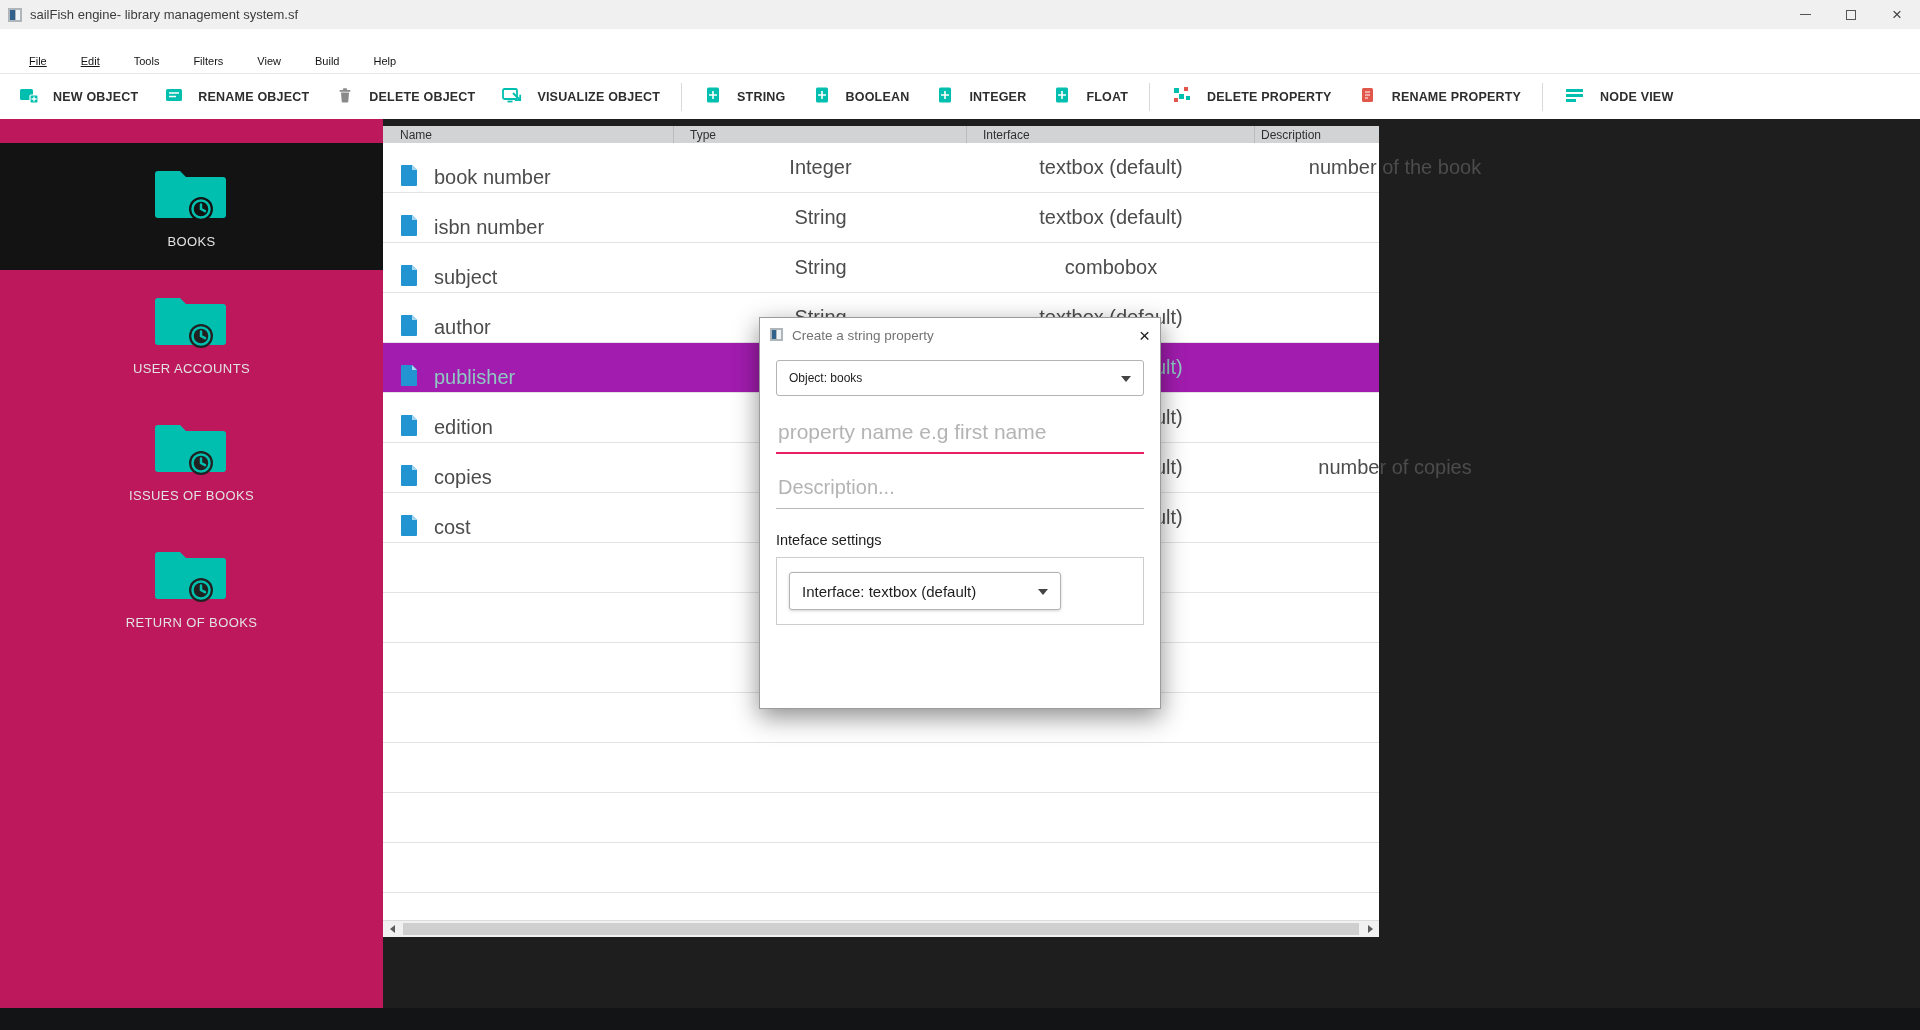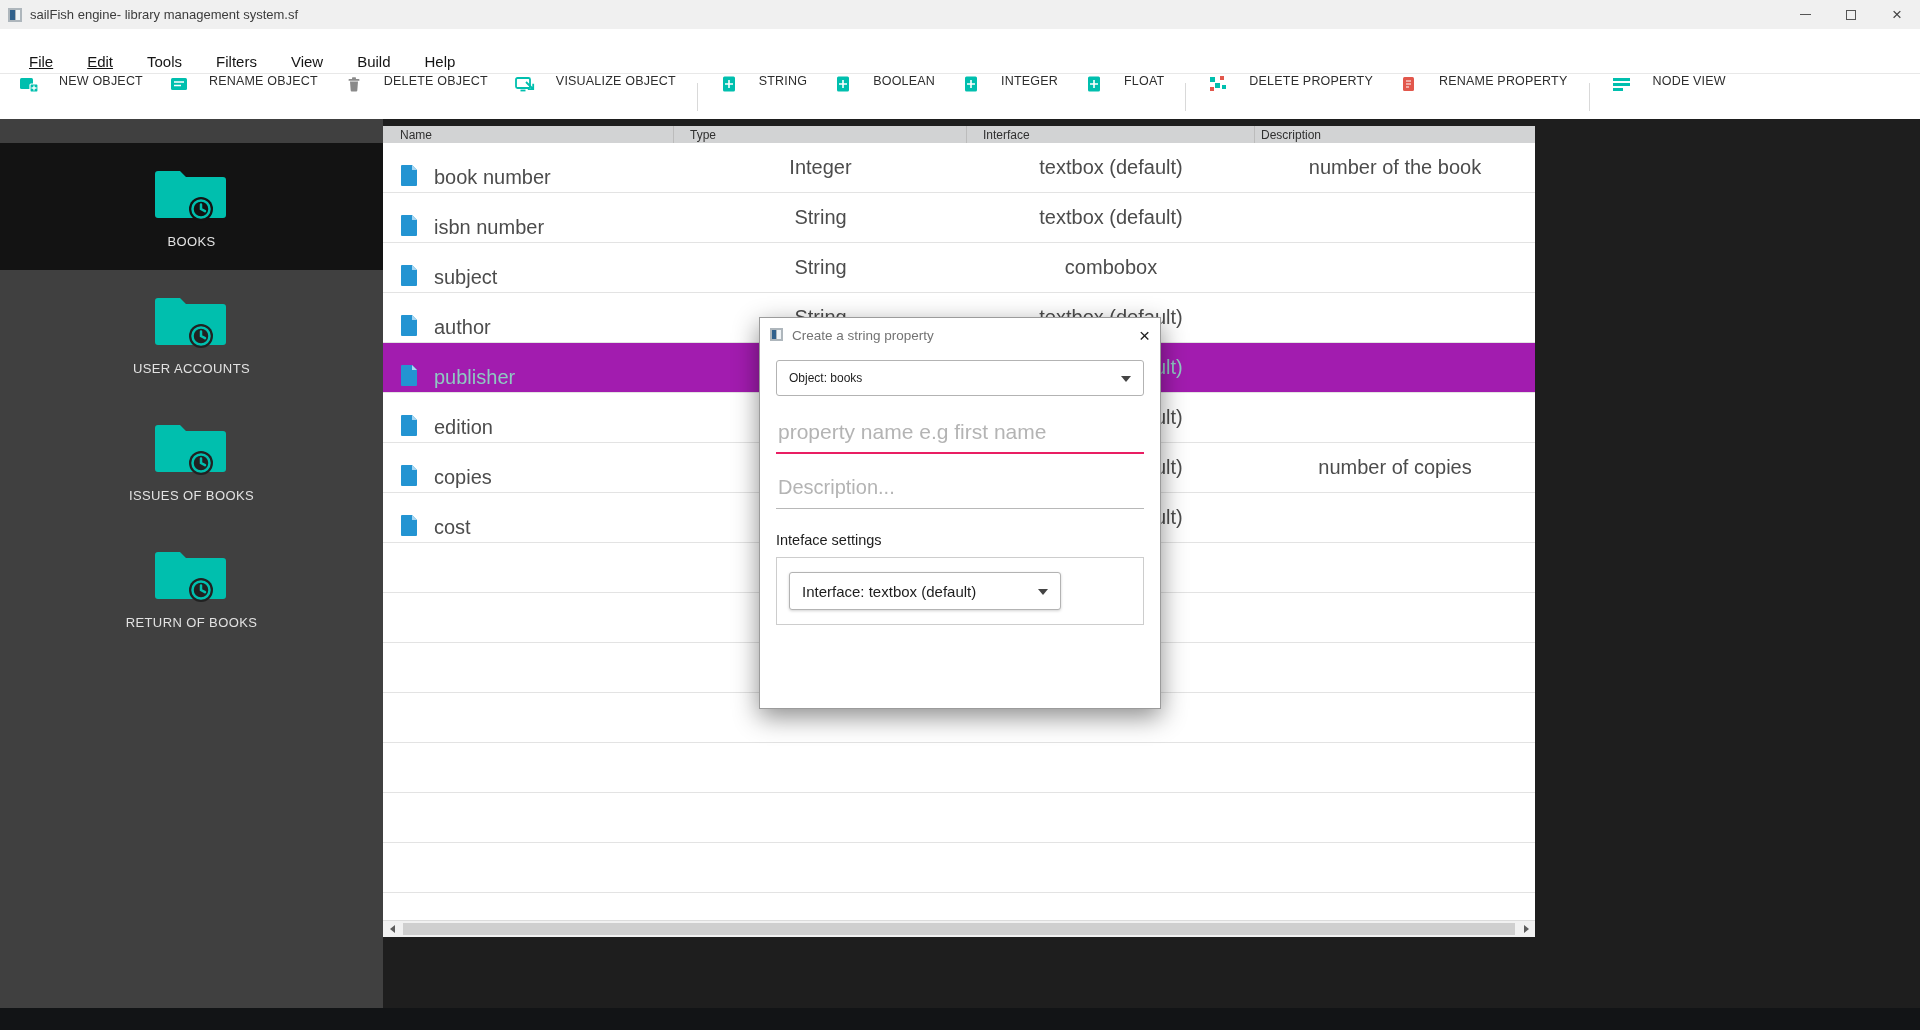--- a/index.html
+++ b/index.html
@@ -11,39 +11,39 @@
   .app-icon { width:14px; height:14px; display:inline-flex; }
   .title-text { font-size:13px; color:#3c3c3c; }
   .win-controls { margin-left:auto; display:flex; height:100%; }
   .win-btn { width:46px; height:100%; display:flex; align-items:center; justify-content:center; color:#444; font-size:15px; cursor:default; }
   .max-glyph { width:10px; height:10px; border:1px solid #555; display:inline-block; }
   .min-glyph { width:11px; height:1px; background:#555; display:inline-block; }
   .close-glyph { font-size:17px; line-height:1; }
 
   
   .menubar { height:44px; background:#ffffff; display:flex; align-items:center; padding-left:12px; }
-  .menu-item { padding:0 17px; font-size:15px; color:#141414; height:100%; display:flex; align-items:center;margin-top:20px; }
+  .menu-item { padding:0 17px; font-size:11px; color:#141414; height:100%; display:flex; align-items:center;margin-top:20px; }
   .menu-item.u { text-decoration:underline; }
 
   
   .toolbar { height:46px; background:#ffffff; border-top:1px solid #e8e8e8; display:flex; align-items:center; padding:0 6px; }
-  .tbtn { display:flex; align-items:flex-start; gap:20px; padding:0 13px; height:100%; font-size:12.5px; font-weight:400; color:#2d2d2d; letter-spacing:.2px; white-space:nowrap; }
+  .tbtn { display:flex; align-items:center; gap:14px; padding:0 13px; height:100%; font-size:12.5px; font-weight:700; color:#2d2d2d; letter-spacing:.2px; white-space:nowrap; }
   .tsep { width:1px; height:28px; background:#d9d9d9; margin:0 8px; }
 
   
-  .sidebar { position:absolute; left:0; top:119px; width:383px; bottom:0; background:#404040; }
+  .sidebar { position:absolute; left:0; top:119px; width:383px; bottom:0; background:#be185d; }
   .side-item { height:127px; margin-top:0; display:flex; flex-direction:column; align-items:center; justify-content:center; gap:9px; }
   .side-item:first-child { margin-top:24px; }
   .side-item.selected { background:#131313; }
   .side-label { font-size:13px; color:#e2e2e2; letter-spacing:.4px; }
   .clockbg { fill:#212121; }
   .side-item.selected .clockbg { fill:#131313; }
 
   
-  .table-wrap { position:absolute; left:383px; top:126px; width:1152px; height:811px; background:#ffffff; display:flex; flex-direction:column; }
+  .table-wrap { position:absolute; left:383px; top:126px; width:996px; height:811px; background:#ffffff; display:flex; flex-direction:column; }
   .thead { height:17px; background:#d2d3d4; display:grid; grid-template-columns:291px 293px 288px 280px; font-size:12px; color:#303030; flex:0 0 auto; }
   .th { display:flex; align-items:center; border-right:1px solid #bcbcbc; padding-left:16px; }
   .th:last-child { border-right:none; padding-left:6px; }
   .th.th-name { padding-left:17px; }
   .trow { height:50px; display:grid; grid-template-columns:291px 293px 288px 280px; border-bottom:1px solid #e3e3e3; font-size:20px; color:#4c4c4c; flex:0 0 auto; background:#fff; }
   .trow.sel { background:#a21caf; color:#8fc9c2; }
   .cell { display:flex; align-items:center; }
   .c-name { padding-left:18px; gap:16px;margin-top:20px; }
   .c-mid { justify-content:center; text-align:center; }
   .trow.empty { background:#fff; }

